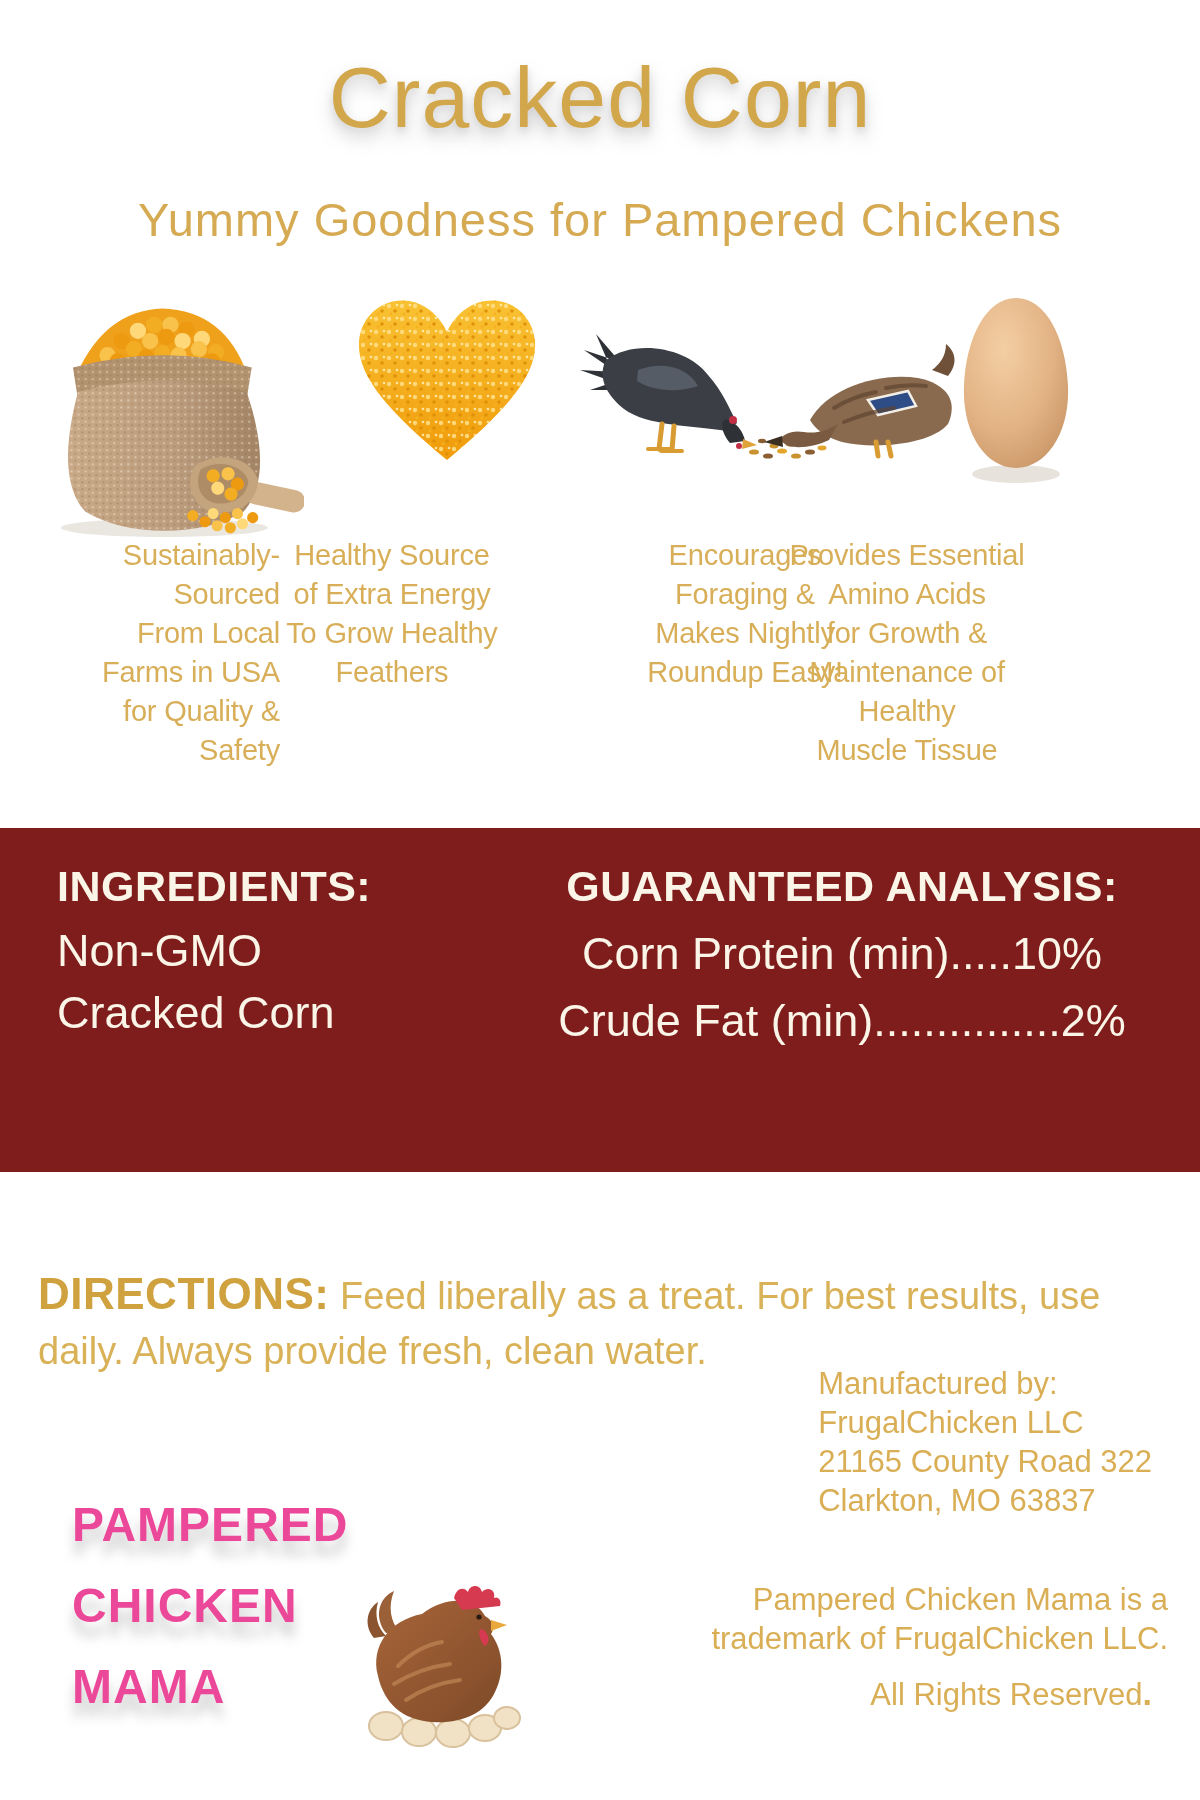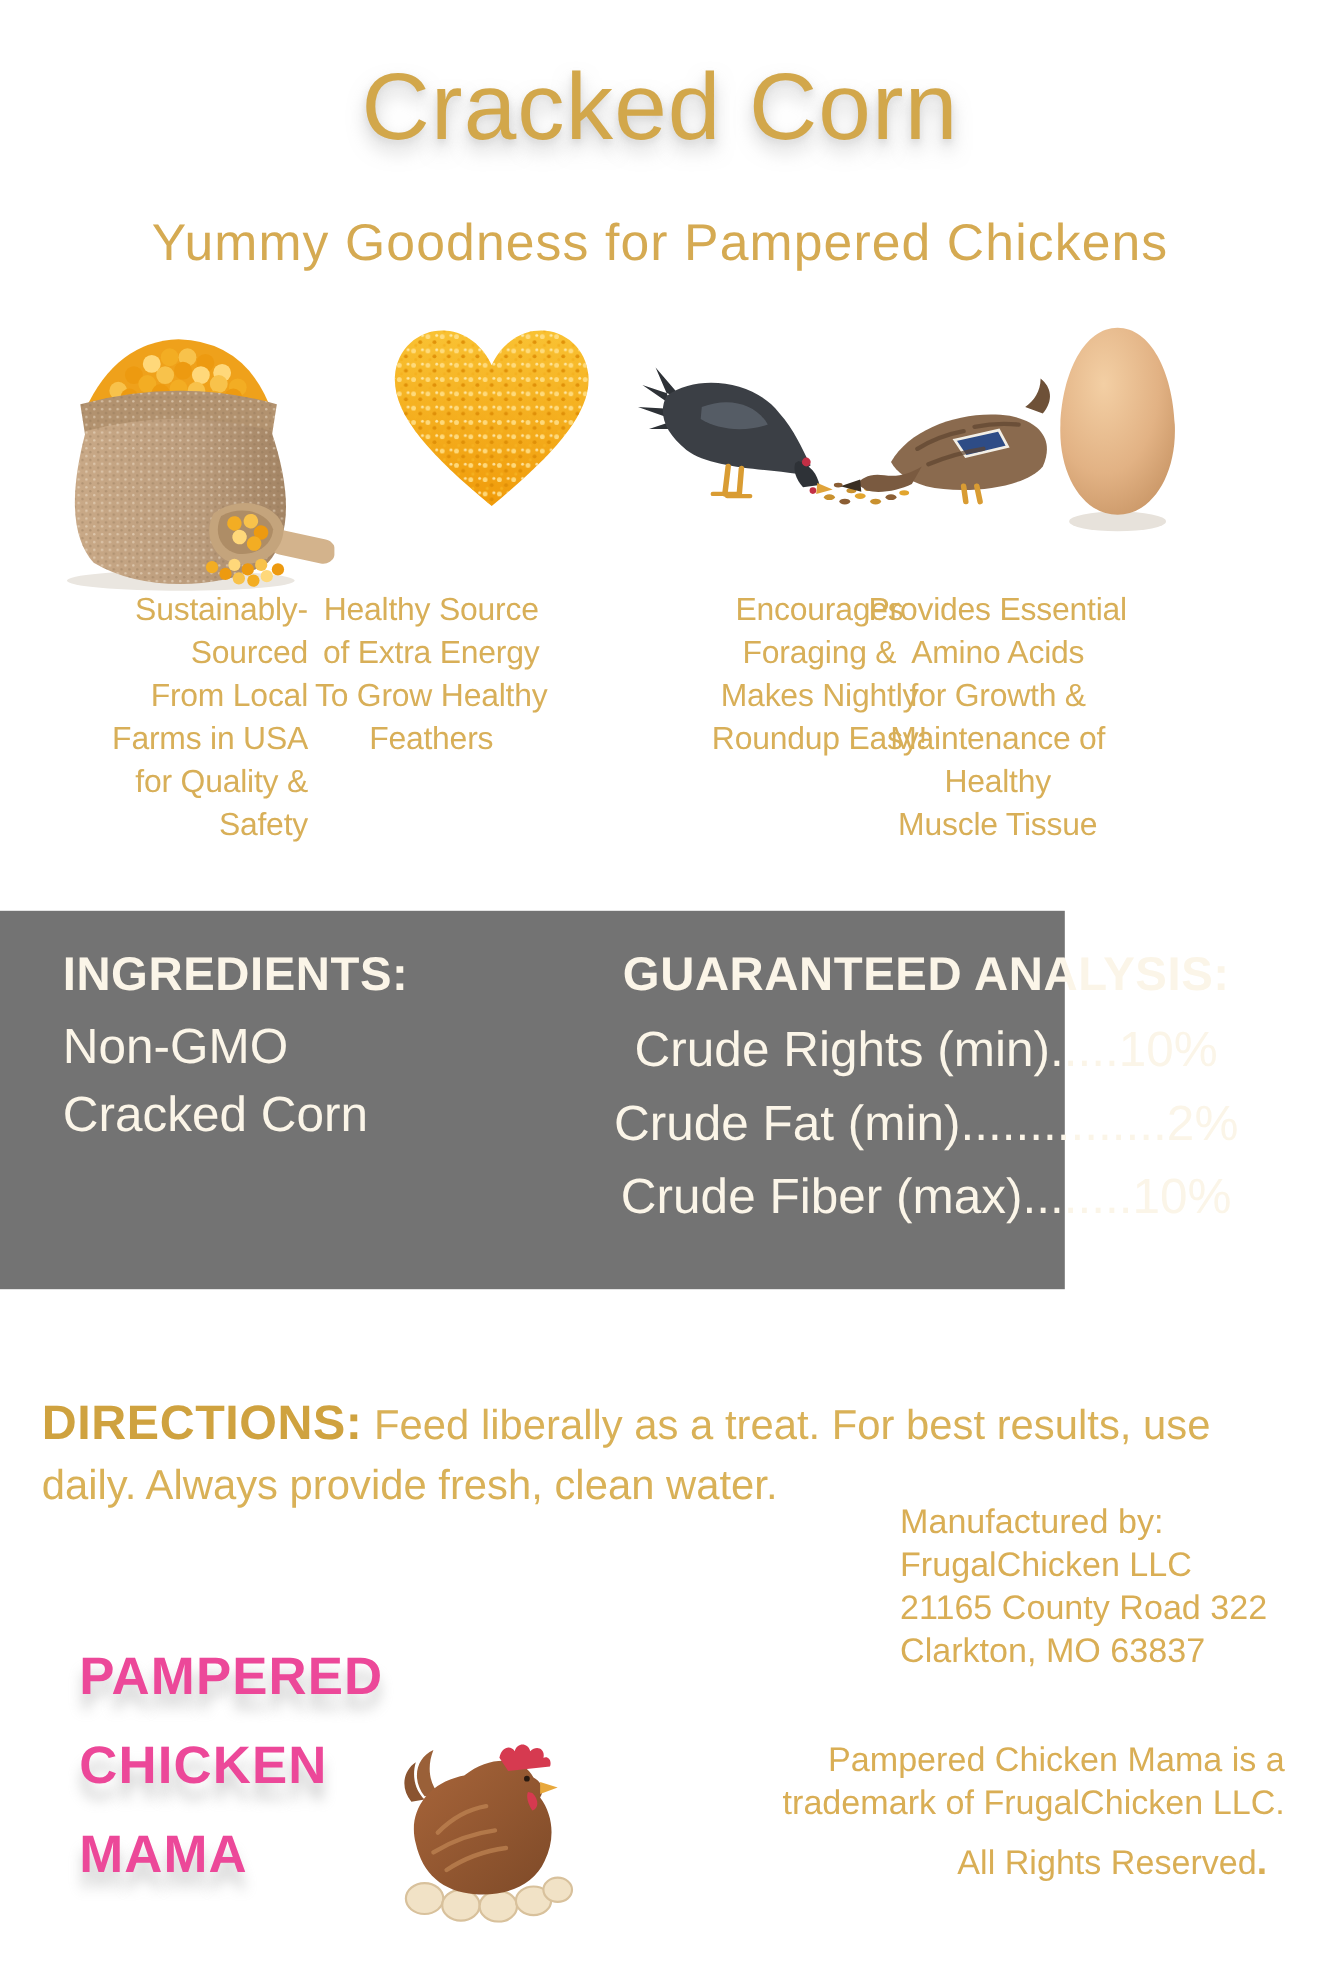--- a/index.html
+++ b/index.html
@@ -33,22 +33,22 @@
     position:absolute; top:536px; text-align:center;
     font-size:29px; line-height:39px; letter-spacing:-0.2px;
     color:#D8AF58; white-space:pre-line;
   }
   .cap-1 { left:18px;  width:262px;text-align:right; }
   .cap-2 { left:262px; width:260px; }
   .cap-3 { left:614px; width:262px; }
   .cap-4 { left:776px; width:262px; }
   
   .band {
-    position:absolute; left:0; top:828px; width:968px; height:344px;
-    background:#737373;
+    position:absolute; left:0; top:828px; width:1200px; height:344px;
+    background:#7f1d1d;
   }
   .ing-heading {
     position:absolute; left:57px; top:34px;
     font-size:43px; font-weight:700; letter-spacing:.5px; color:#FBF5E8;
   }
   .ing-body {
     position:absolute; left:57px; top:92px;
     font-size:45px; font-weight:400; line-height:62px; color:#FBF5E8;
     white-space:pre-line;
   }
@@ -262,23 +262,22 @@
 Maintenance of
 Healthy
 Muscle Tissue</div>
 
   <div class="band">
     <div class="ing-heading">INGREDIENTS:</div>
     <div class="ing-body">Non-GMO
 Cracked Corn</div>
     <div class="ga-heading">GUARANTEED ANALYSIS:</div>
     <div class="ga-lines">
-      <div>Crude Rights (min).....10%</div>
+      <div>Corn Protein (min).....10%</div>
       <div>Crude Fat (min)...............2%</div>
-      <div>Crude Fiber (max)........10%</div>
     </div>
   </div>
 
   <div class="directions"><span class="dir-heading">DIRECTIONS:</span><span> Feed liberally as a treat. For best results, use daily. Always provide fresh, clean water.</span></div>
 
   <div class="manufacturer">Manufactured by:
 FrugalChicken LLC
 21165 County Road 322
 Clarkton, MO 63837</div>
   <div class="trademark">Pampered Chicken Mama is a

